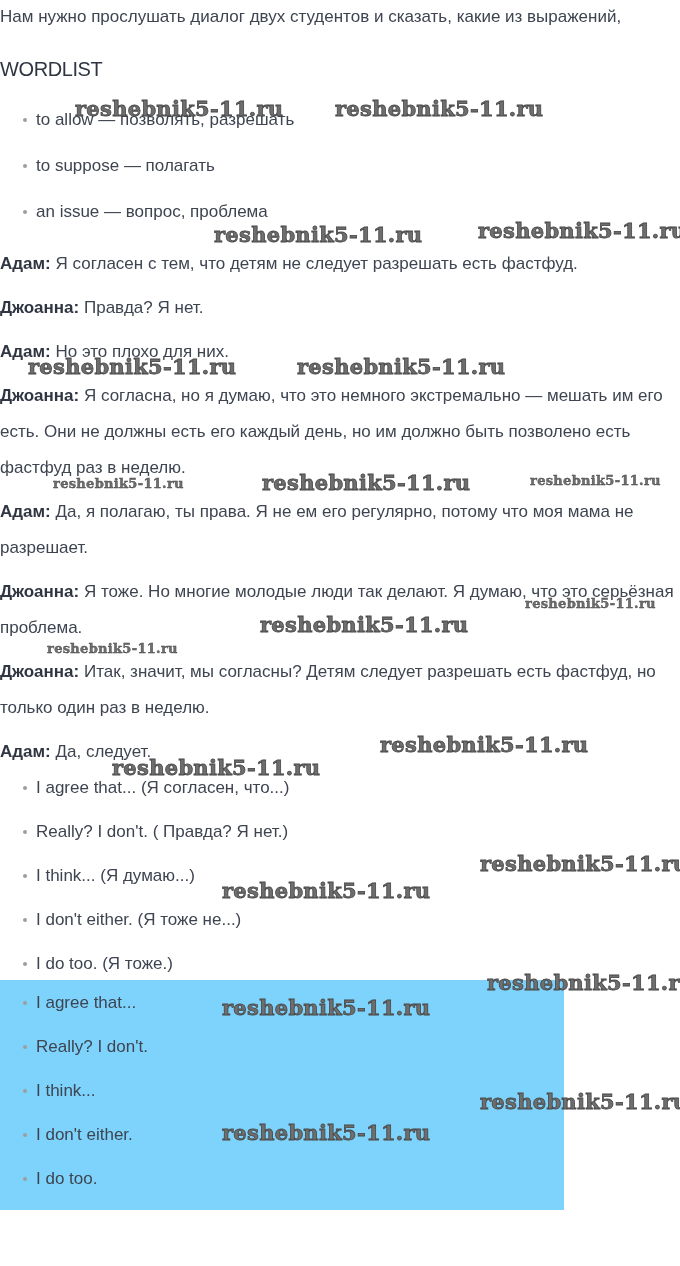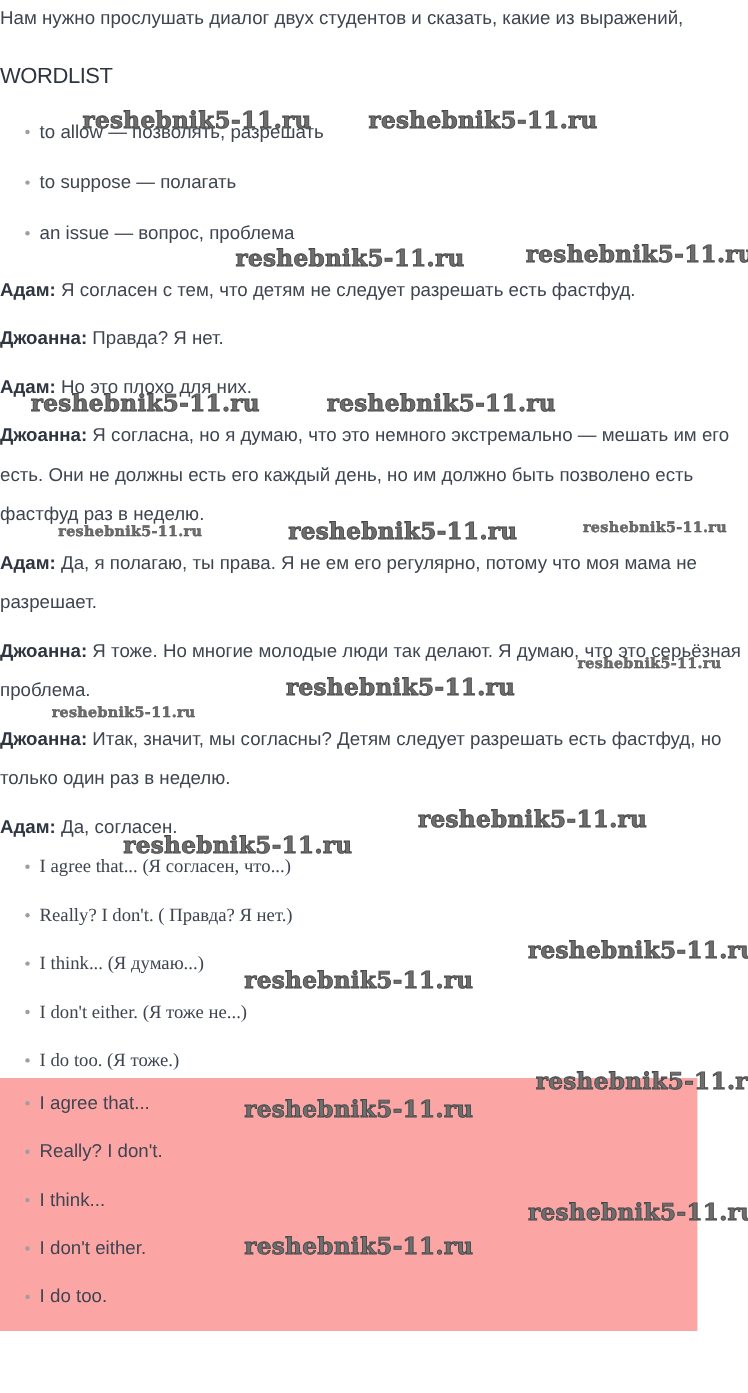--- a/index.html
+++ b/index.html
@@ -34,28 +34,28 @@
     width: 4px; height: 4px; border-radius: 50%;
     background: #9e9e9e;
   }
   ul.wordlist { margin-top: 30px; }
   ul.wordlist li:last-child { margin-bottom: 16px; }
 
   .dialogue { margin-top: 24px; }
   .dialogue p { margin: 0 0 8px; line-height: 36px; }
   .speaker { font-weight: 700; color: #2f3642; }
 
-  ul.expressions { margin-top: 3px; font-family: Liberation Serif, serif; }
+  ul.expressions { margin-top: 3px; }
   ul.expressions li { margin-bottom: 24px; }
   ul.expressions li:last-child { margin-bottom: 0; }
 
   .answer-box {
     margin-top: 6px;
-    width: 634px;
-    background: #fca5a5;
+    width: 564px;
+    background: #7dd3fc;
     padding: 13px 0 6px;
   }
   ul.answers li { margin-bottom: 24px; }
   ul.answers li:last-child { margin-bottom: 15px; }
 
   .watermarks { position: absolute; left: 0; top: 0; width: 0; height: 0; }
   .wm {
     position: absolute;
     font-family: "DejaVu Serif", serif;
     font-weight: 700;
@@ -108,21 +108,21 @@
     <p>
       <span class="speaker">Джоанна:</span>
       <span>Я тоже. Но многие молодые люди так делают. Я думаю, что это серьёзная проблема.</span>
     </p>
     <p>
       <span class="speaker">Джоанна:</span>
       <span>Итак, значит, мы согласны? Детям следует разрешать есть фастфуд, но только один раз в неделю.</span>
     </p>
     <p>
       <span class="speaker">Адам:</span>
-      <span>Да, согласен.</span>
+      <span>Да, следует.</span>
     </p>
   </div>
 
   <ul class="bullet-list expressions">
     <li>I agree that... (Я согласен, что...)</li>
     <li>Really? I don't. ( Правда? Я нет.)</li>
     <li>I think... (Я думаю...)</li>
     <li>I don't either. (Я тоже не...)</li>
     <li>I do too. (Я тоже.)</li>
   </ul>

